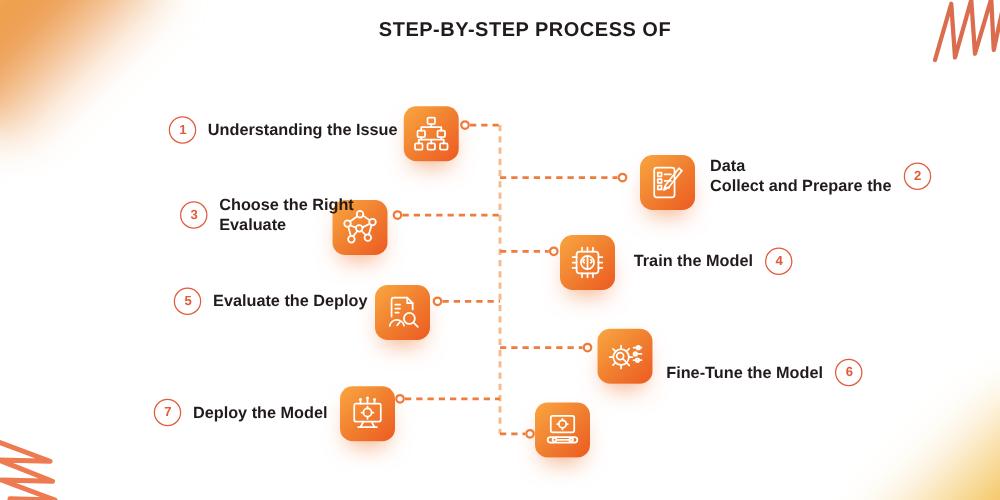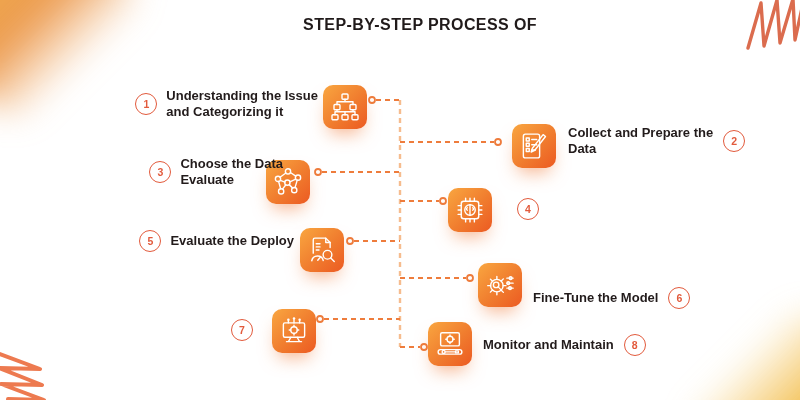--- a/index.html
+++ b/index.html
@@ -214,62 +214,61 @@
         <circle cx="6.9" cy="18.3" r="1.2"></circle>
         <rect x="16.5" y="17.5" width="2.2" height="1.6"></rect>
       </g>
     </svg>
   </div>
 
   <div class="row row-left r1">
     <div class="badge">1</div>
     <div class="label">
       <span>Understanding the Issue</span>
-      <span>and Categorizing it</span>
     </div>
   </div>
 
   <div class="row row-right r2">
     <div class="label">
+      <span>Data</span>
       <span>Collect and Prepare the</span>
-      <span>Data</span>
     </div>
     <div class="badge">2</div>
   </div>
 
   <div class="row row-left r3">
     <div class="badge">3</div>
     <div class="label">
-      <span>Choose the Data</span>
+      <span>Choose the Right</span>
       <span>Evaluate</span>
     </div>
   </div>
 
   <div class="row row-right r4">
+    <div class="label">
+      <span>Train the Model</span>
+    </div>
     <div class="badge">4</div>
   </div>
 
   <div class="row row-left r5">
     <div class="badge">5</div>
     <div class="label">
       <span>Evaluate the Deploy</span>
     </div>
   </div>
 
   <div class="row row-right r6">
     <div class="label">
       <span>Fine-Tune the Model</span>
     </div>
     <div class="badge">6</div>
   </div>
 
   <div class="row row-left r7">
     <div class="badge">7</div>
-  </div>
-
-  <div class="row row-right r8">
-    <div class="label">
-      <span>Monitor and Maintain</span>
-    </div>
-    <div class="badge">8</div>
-  </div>
+    <div class="label">
+      <span>Deploy the Model</span>
+    </div>
+  </div>
+
 
 </div>
 
 </body></html>

